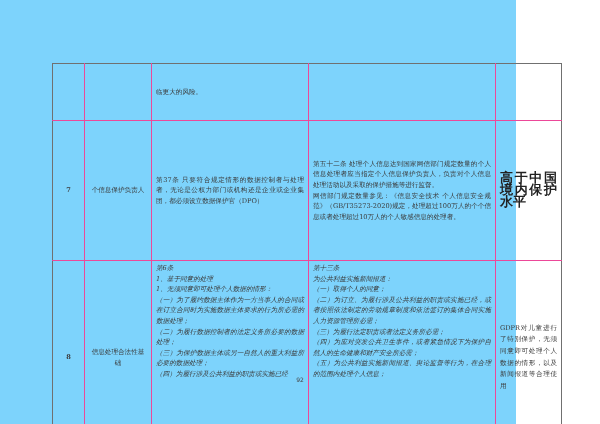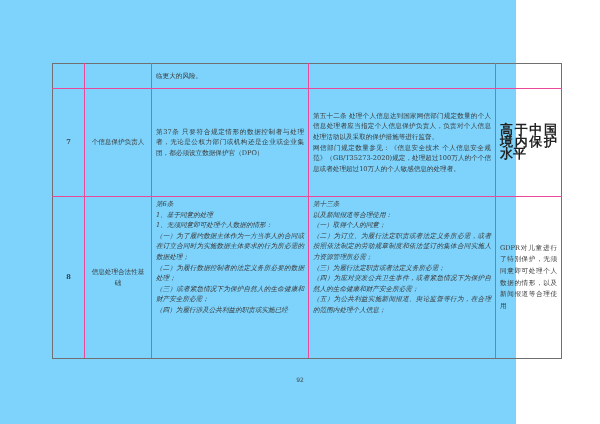--- a/index.html
+++ b/index.html
@@ -37,21 +37,21 @@
     line-height: 10.6px;
     color: #3a3a3a;
     overflow: hidden;
   }
   table.compare tr:first-child td { border-top: 1.5px solid #707070; }
   table.compare tr:last-child td { border-bottom: 1.5px solid #707070; }
   table.compare td:first-child { border-left: 1.5px solid #707070; }
   table.compare td:last-child { border-right: 1.5px solid #707070; }
 
   .c-no   { width: 31px; text-align: center; font-weight: bold; font-size: 7px; }
-  .c-item { width: 58px; text-align: center; padding: 0 4px !important; }
+  .c-item { width: 58px; text-align: center; padding: 16px 4px !important; }
   .c-gdpr { width: 156px; }
   .c-pipl { width: 186px; }
   .c-note { width: 65px; }
 
   .cell-inner { padding: 2px 4px; }
   .cell-inner p { margin: 0; text-align: justify; }
 
   .note-bold { font-weight: bold; font-family: Liberation Mono, monospace; font-size: 13px; line-height: 12px; color: #222; }
   .note-text { font-size: 6.6px; line-height: 11.6px; }
 
@@ -114,30 +114,30 @@
       <tr class="row-8">
         <td class="c-no">8</td>
         <td class="c-item">信息处理合法性基础</td>
         <td class="c-gdpr va-top">
           <div class="cell-inner">
             <p>第6条</p>
             <p>1、基于同意的处理</p>
             <p>1、无须同意即可处理个人数据的情形：</p>
             <p>（一）为了履约数据主体作为一方当事人的合同或在订立合同时为实施数据主体要求的行为所必需的数据处理；</p>
             <p>（二）为履行数据控制者的法定义务所必要的数据处理；</p>
-            <p>（三）或者紧急情况下为保护自然人的生命健康和财产安全所必需；</p>
+            <p>（三）为保护数据主体或另一自然人的重大利益所必要的数据处理；</p>
             <p>（四）为履行涉及公共利益的职责或实施已经</p>
           </div>
         </td>
         <td class="c-pipl va-top">
           <div class="cell-inner">
             <p>第十三条</p>
-            <p>以及新闻报道等合理使用：</p>
+            <p>为公共利益实施新闻报道：</p>
             <p>（一）取得个人的同意；</p>
-            <p>（二）为订立、为履行法定职责或者法定义务所必需，或者按照依法制定的劳动规章制度和依法签订的集体合同实施人力资源管理所必需；</p>
+            <p>（二）为订立、为履行涉及公共利益的职责或实施已经，或者按照依法制定的劳动规章制度和依法签订的集体合同实施人力资源管理所必需；</p>
             <p>（三）为履行法定职责或者法定义务所必需；</p>
             <p>（四）为应对突发公共卫生事件，或者紧急情况下为保护自然人的生命健康和财产安全所必需；</p>
             <p>（五）为公共利益实施新闻报道、舆论监督等行为，在合理的范围内处理个人信息；</p>
           </div>
         </td>
         <td class="c-note">
           <div class="cell-inner">
             <p class="note-text">GDPR对儿童进行了特别保护，无须同意即可处理个人数据的情形，以及新闻报道等合理使用</p>
           </div>
         </td>

